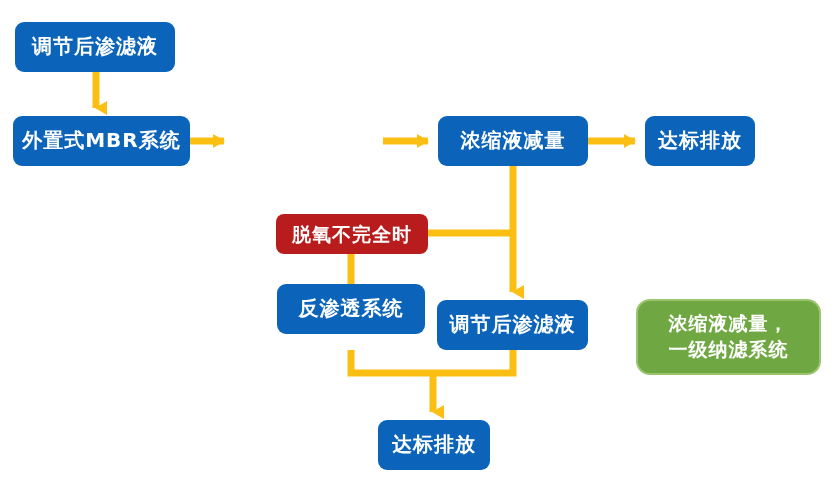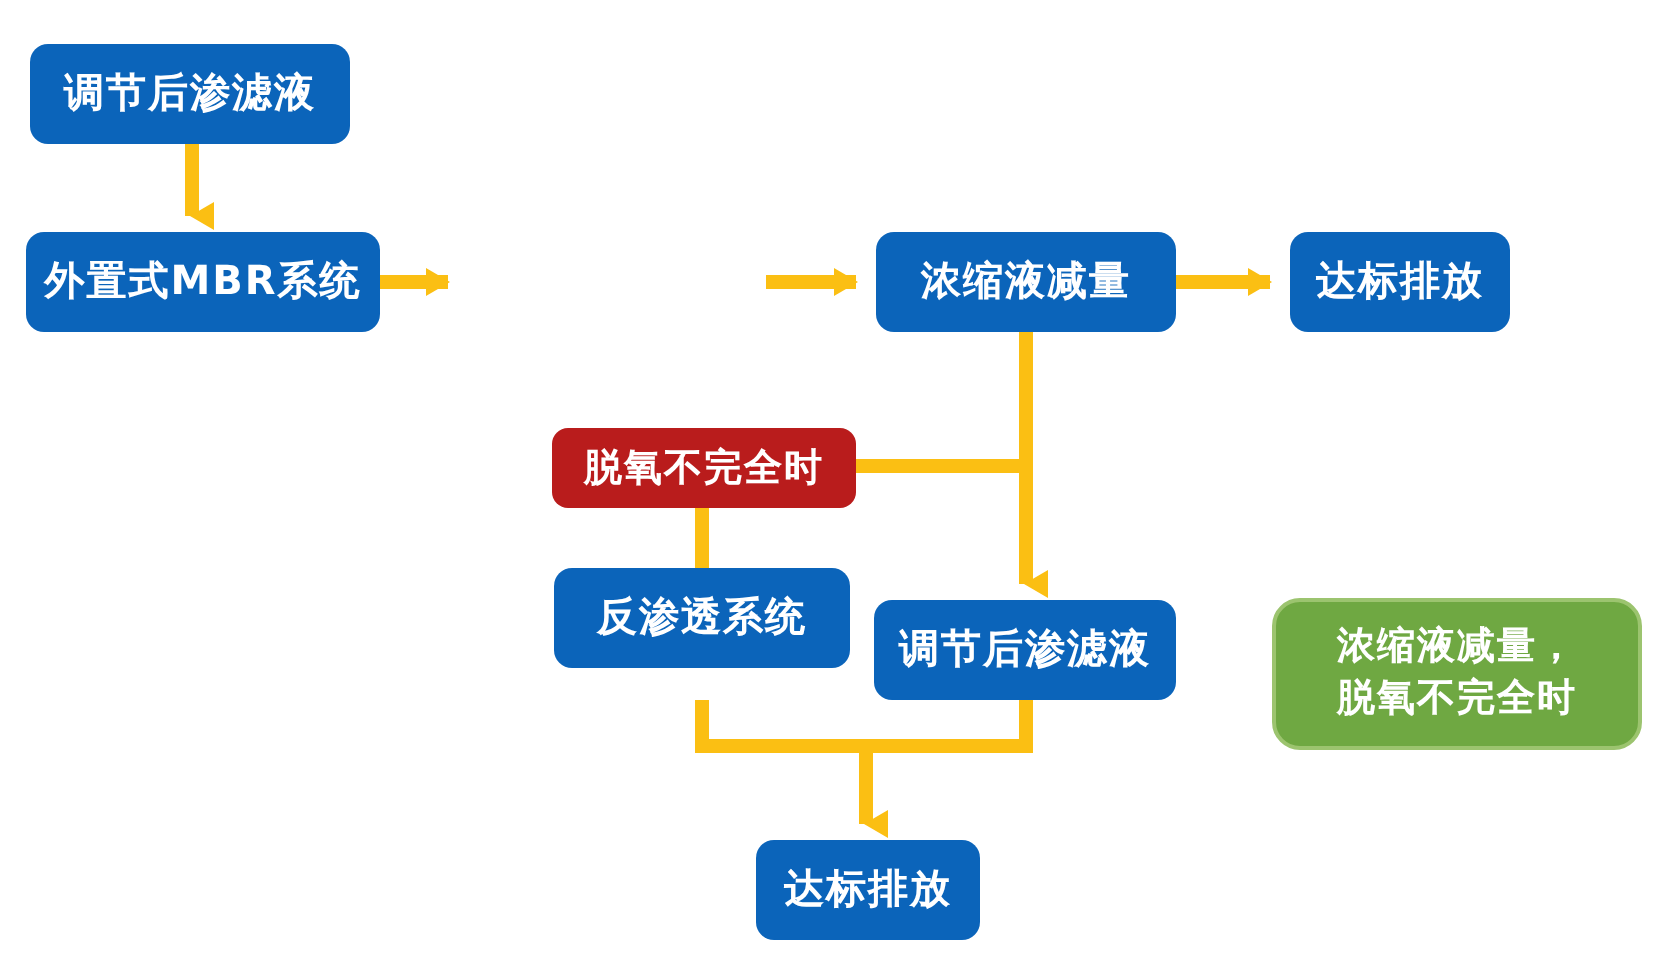--- a/index.html
+++ b/index.html
@@ -89,15 +89,15 @@
 
   <div class="node lightblue" style="left:276px;top:214px;width:152px;height:40px;">脱氧不完全时</div>
 
   <div class="node blue" style="left:277px;top:284px;width:148px;height:50px;">反渗透系统</div>
 
   <div class="node blue" style="left:437px;top:300px;width:151px;height:50px;">调节后渗滤液</div>
 
   <div class="node blue" style="left:378px;top:420px;width:112px;height:50px;">达标排放</div>
 
   <div class="node green" style="left:636px;top:299px;width:185px;height:76px;white-space:pre-line;">浓缩液减量，
-脱氧不完全时</div>
+一级纳滤系统</div>
 
 </div>
 
 </body></html>

